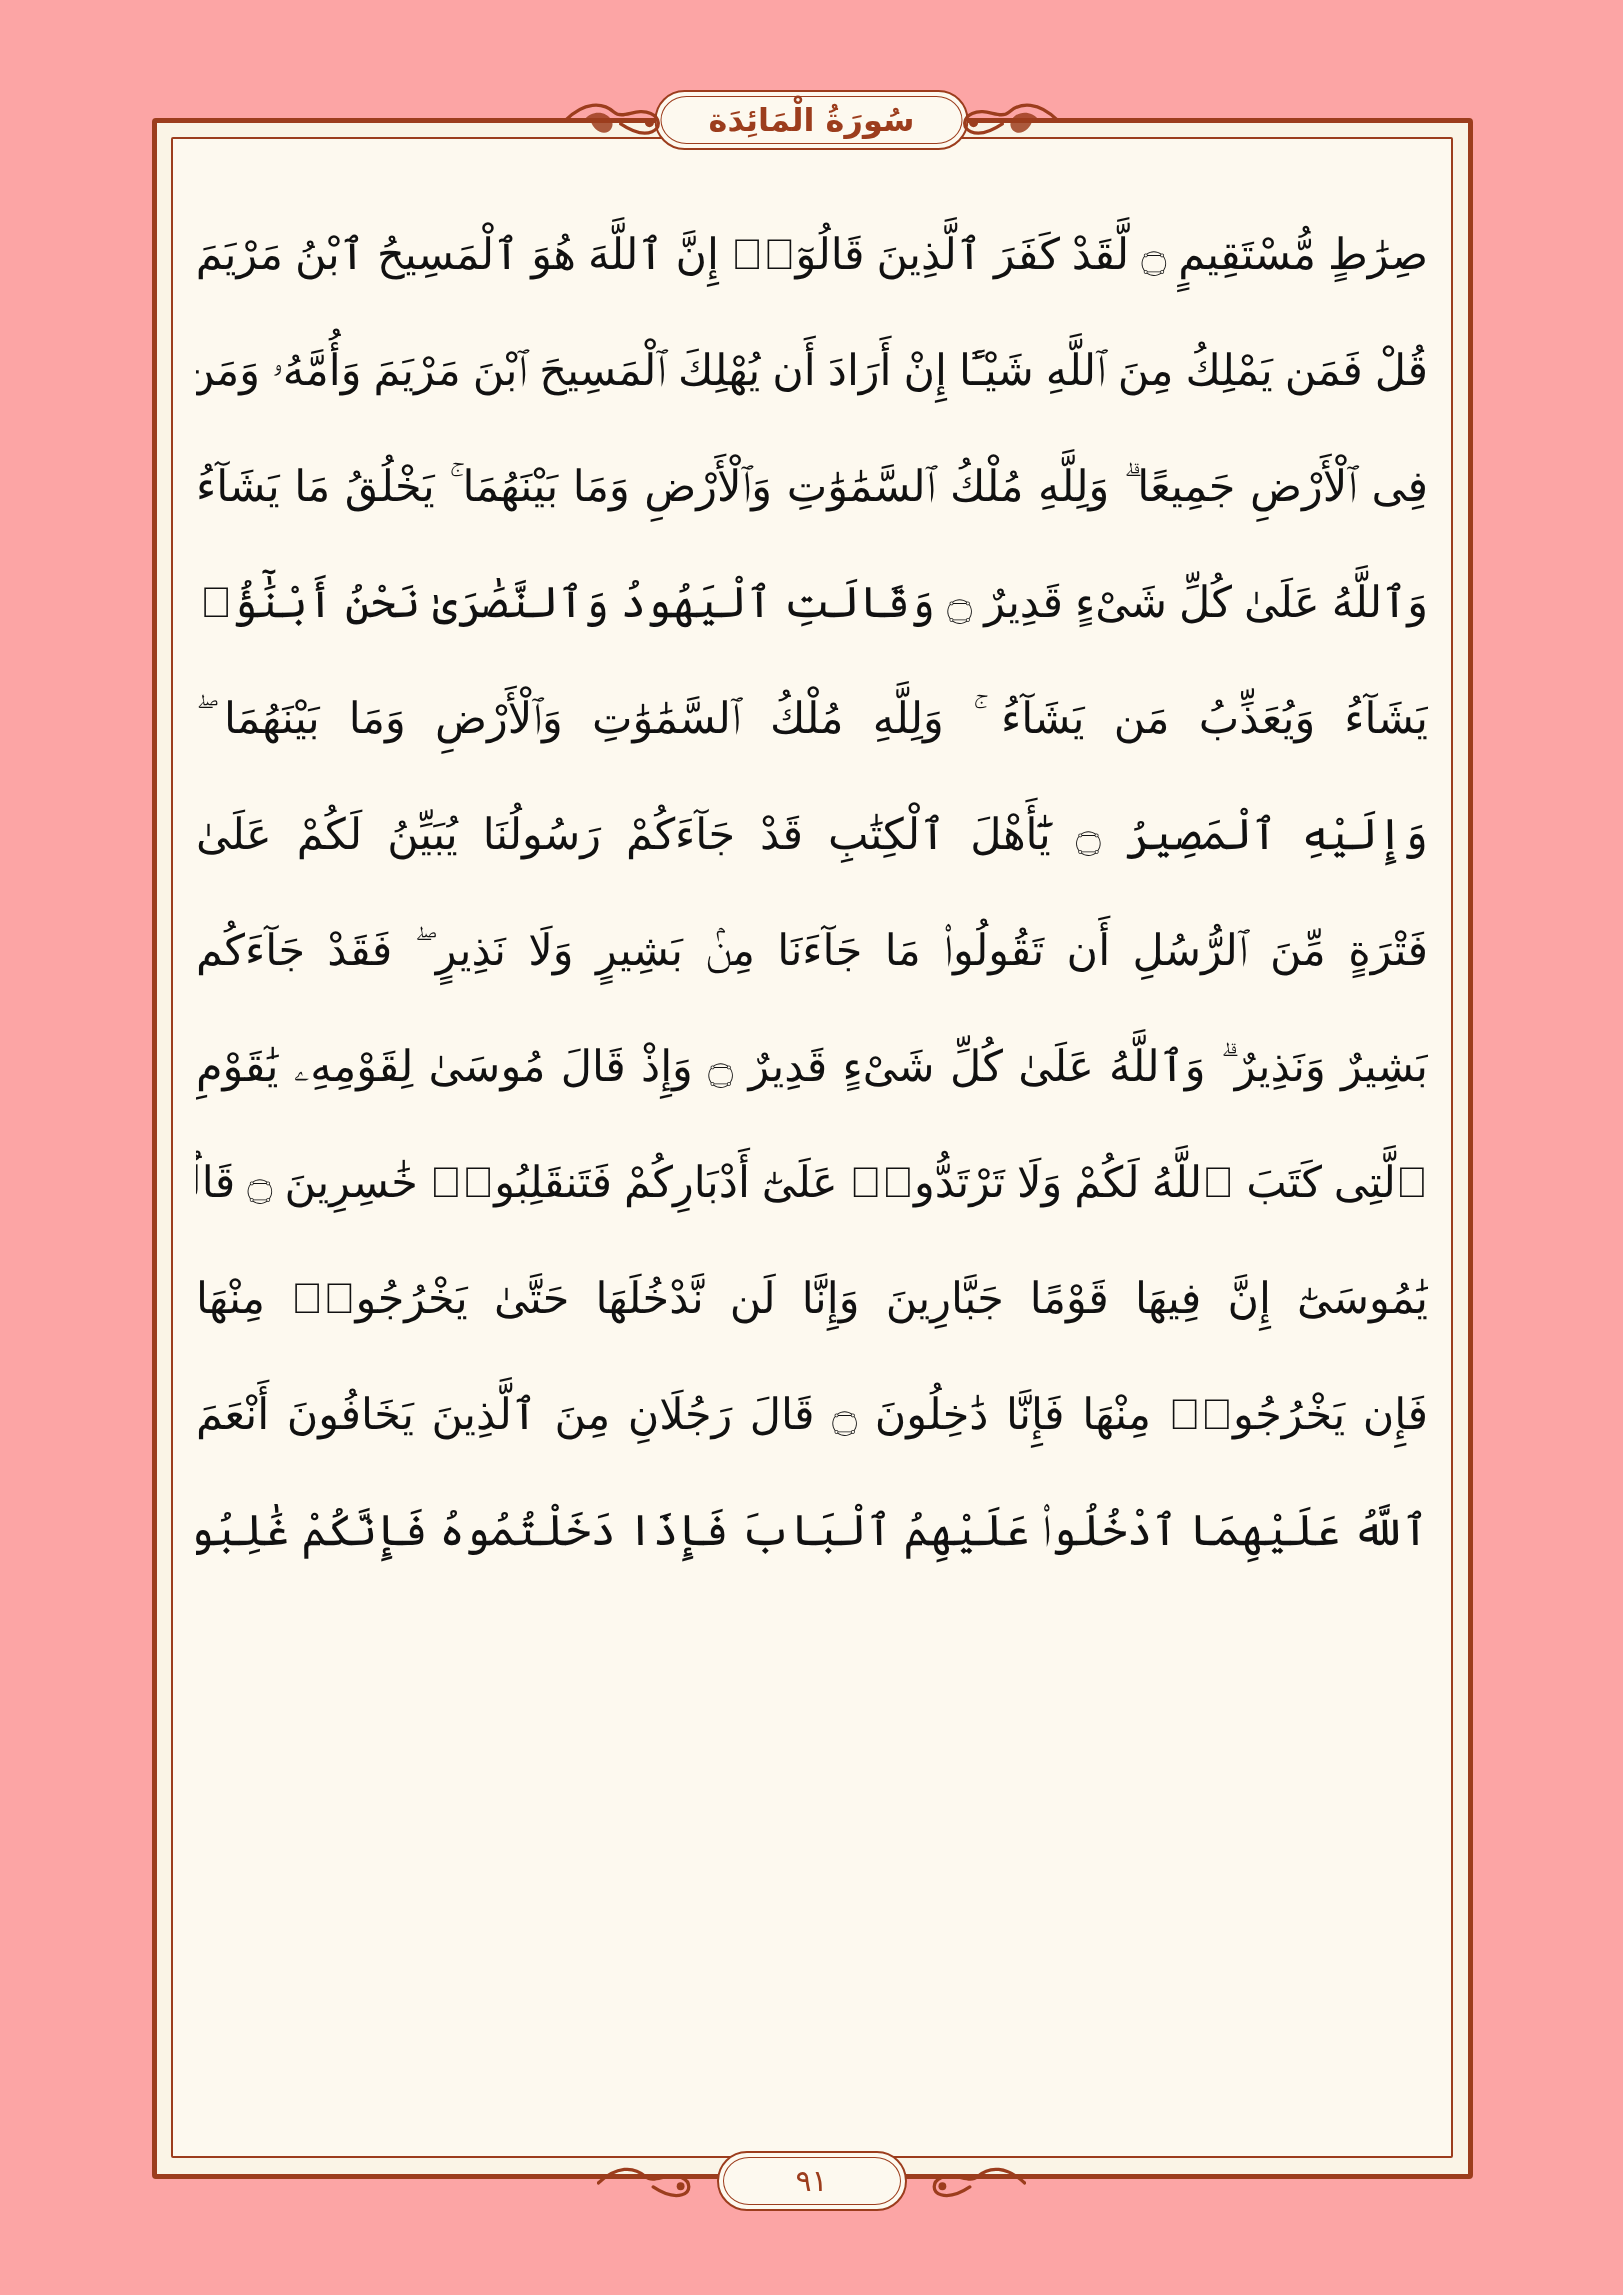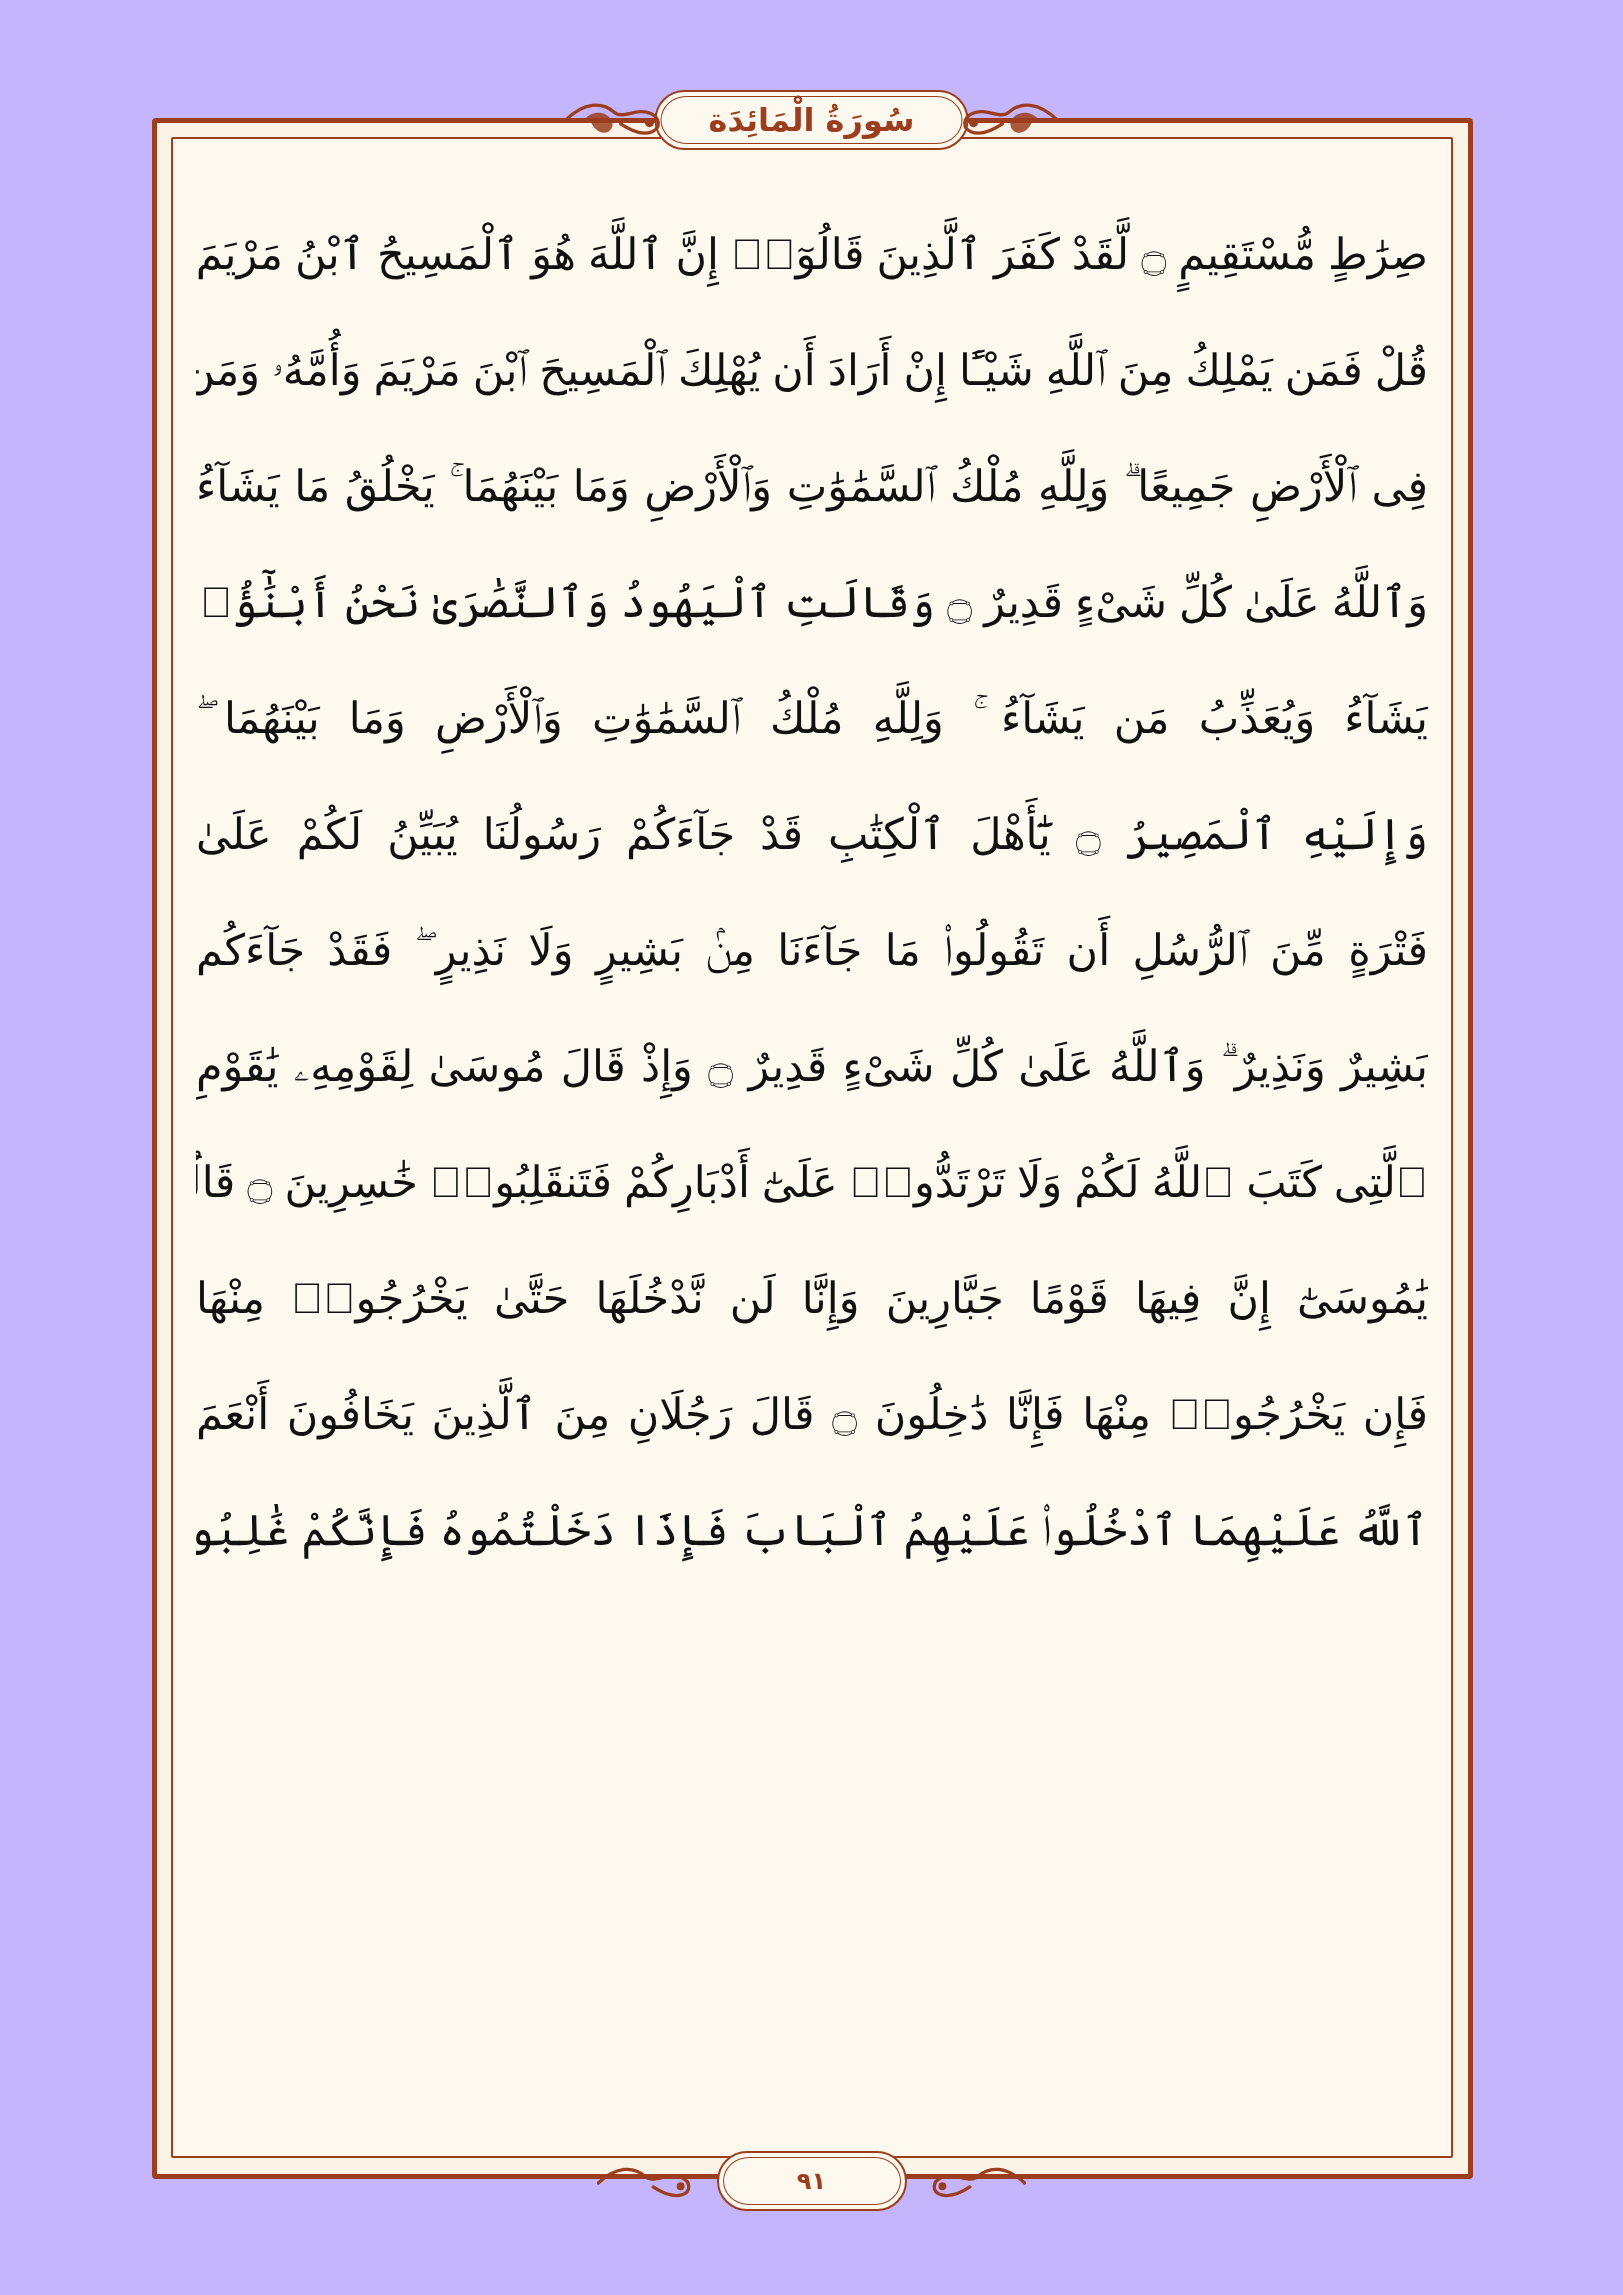--- a/index.html
+++ b/index.html
@@ -13,21 +13,21 @@
     font-family: "DejaVu Sans", sans-serif;
     overflow: hidden;
   }
 
   
   .page {
     position: absolute;
     left: 0; top: 0;
     width: 1623px;
     height: 2295px;
-    background: #c4b5fd;
+    background: #fca5a5;
   }
 
   .outer-frame {
     position: absolute;
     left: 152px;
     top: 118px;
     width: 1321px;
     height: 2061px;
     border: 5.9px solid #9c3d1d;
     border-radius: 3.9px;
@@ -138,22 +138,22 @@
     width: 178px;
     height: 48px;
     border: 1.3px solid #9c3d1d;
     border-radius: 26px / 24px;
     box-sizing: border-box;
   }
   .page-number {
     position: relative;
     z-index: 3;
     color: #9c3d1d;
-    font-size: 24px;
-    font-weight: bold;
+    font-size: 30px;
+    font-weight: normal;
     line-height: 60px;
     letter-spacing: 2.6px;
   }
 
   
   .text-block {
     position: absolute;
     left: 196px;
     top: 196px;
     width: 1232px;

